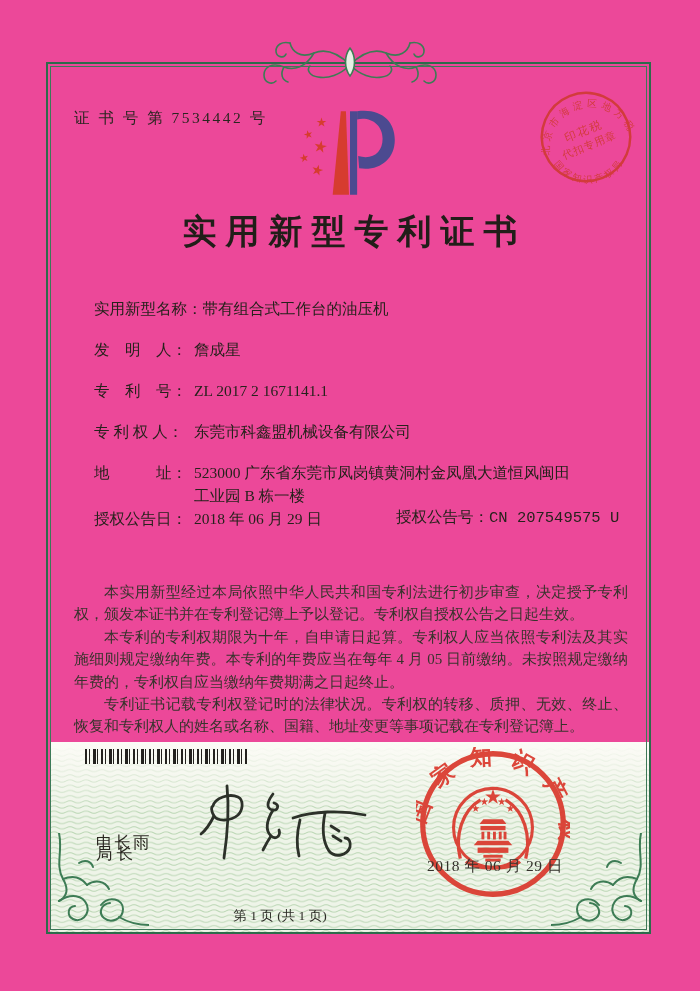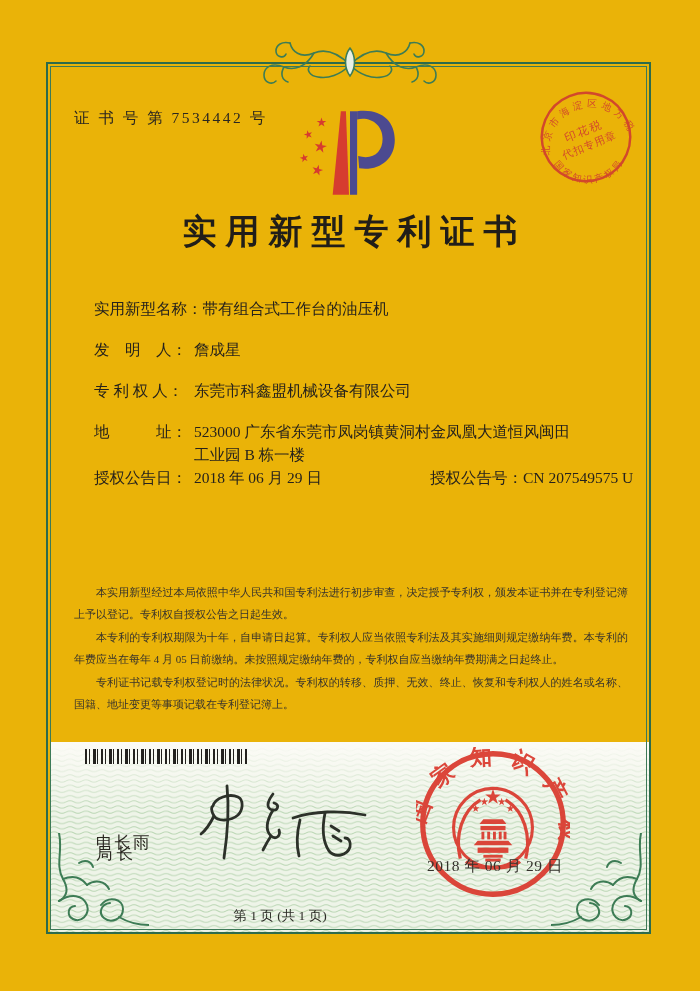--- a/index.html
+++ b/index.html
@@ -1,40 +1,40 @@
 <!DOCTYPE html>
 <html><head>
 <meta charset="utf-8">
 <style>
   html,body{margin:0;padding:0;}
   body{width:700px;height:991px;background:#fcfbf6;font-family:"Liberation Serif","DejaVu Serif",serif;}
-  .page{position:relative;width:700px;height:991px;background:#eab308;overflow:hidden;color:#26221c;}
+  .page{position:relative;width:700px;height:991px;background:#ec4899;overflow:hidden;color:#26221c;}
 
   
   .frame-outer{position:absolute;left:46px;top:62px;width:605px;height:872px;border:2.5px solid #2d6b4b;box-sizing:border-box;z-index:3;pointer-events:none;}
   .frame-inner{position:absolute;left:2px;top:2px;right:2px;bottom:2px;border:1px solid #3c7a58;}
 
   .guilloche{position:absolute;left:50px;top:742px;width:600px;height:190px;z-index:1;}
   .ornament-top{position:absolute;left:240px;top:40px;width:220px;height:50px;z-index:4;}
   .flourish{position:absolute;width:100px;height:100px;z-index:4;}
   .flourish.left{left:49px;top:833px;}
   .flourish.right{right:49px;top:833px;transform:scaleX(-1);}
 
   .cert-no{position:absolute;left:74px;top:108px;font-size:15.5px;letter-spacing:2.5px;color:#2a2620;z-index:5;}
   .logo{position:absolute;left:294px;top:104px;width:112px;height:96px;z-index:5;}
   .title{position:absolute;left:0;top:209px;width:700px;text-align:center;font-size:34px;font-weight:700;letter-spacing:9px;text-indent:9px;color:#211e19;z-index:5;}
 
   .fields{position:absolute;left:74px;top:297px;width:556px;font-size:15.5px;line-height:23px;z-index:5;color:#26221c;margin-left:20px;}
   .f-row{margin-bottom:18px;position:relative;white-space:nowrap;}
   .f-row.addr{margin-bottom:0;}
   .f-label{display:inline-block;min-width:100px;vertical-align:top;}
   .f-valwrap{display:inline-block;vertical-align:top;white-space:normal;}
-  .f-pair2{position:absolute;left:336px;top:0;}
-
-  .paras{position:absolute;left:74px;top:581px;width:554px;font-size:11px;line-height:22.4px;text-align:justify;color:#37332c;z-index:5;}
+  .f-pair2{position:absolute;left:302px;top:0;font-family:Liberation Mono, monospace;}
+
+  .paras{position:absolute;left:74px;top:581px;width:554px;font-size:15px;line-height:22.4px;text-align:justify;color:#37332c;z-index:5;}
   .paras p{margin:0;text-indent:2em;}
 
   .barcode{position:absolute;left:85px;top:749px;width:162px;height:15px;z-index:5;
     background:repeating-linear-gradient(90deg,#23211e 0 2px,rgba(0,0,0,0) 2px 4px,#23211e 4px 5px,rgba(0,0,0,0) 5px 8px,#23211e 8px 11px,rgba(0,0,0,0) 11px 12px,#23211e 12px 13px,rgba(0,0,0,0) 13px 16px);}
 
   .director-title{position:absolute;left:96px;top:799px;font-size:16.5px;letter-spacing:4px;color:#2a2721;z-index:6;margin-top:44px;}
   .director-name{position:absolute;left:96px;top:832px;font-size:16.5px;letter-spacing:2px;color:#2a2721;z-index:6;}
   .signature{position:absolute;left:193px;top:766px;width:190px;height:105px;z-index:6;}
 
   .big-seal{position:absolute;left:416px;top:747px;width:154px;height:154px;z-index:6;opacity:.92;}
@@ -134,20 +134,23 @@
   </svg>
 
   <div class="title">实用新型专利证书</div>
 
   <div class="fields">
     <div class="f-row">
       <span class="f-label">实用新型名称：</span><span class="f-valwrap">带有组合式工作台的油压机</span>
     </div>
     <div class="f-row">
       <span class="f-label">发　明　人：</span><span class="f-valwrap">詹成星</span>
+    </div>
+    <div class="f-row">
+      <span class="f-label">专　利　号：</span><span class="f-valwrap">ZL 2017 2 1671141.1</span>
     </div>
     <div class="f-row">
       <span class="f-label">专 利 权 人：</span><span class="f-valwrap">东莞市科鑫盟机械设备有限公司</span>
     </div>
     <div class="f-row addr">
       <span class="f-label">地　　　址：</span><span class="f-valwrap"><span>523000 广东省东莞市凤岗镇黄洞村金凤凰大道恒风闽田</span><br><span>工业园 B 栋一楼</span></span>
     </div>
     <div class="f-row">
       <span class="f-label">授权公告日：</span><span class="f-valwrap">2018 年 06 月 29 日</span>
       <span class="f-pair2">

